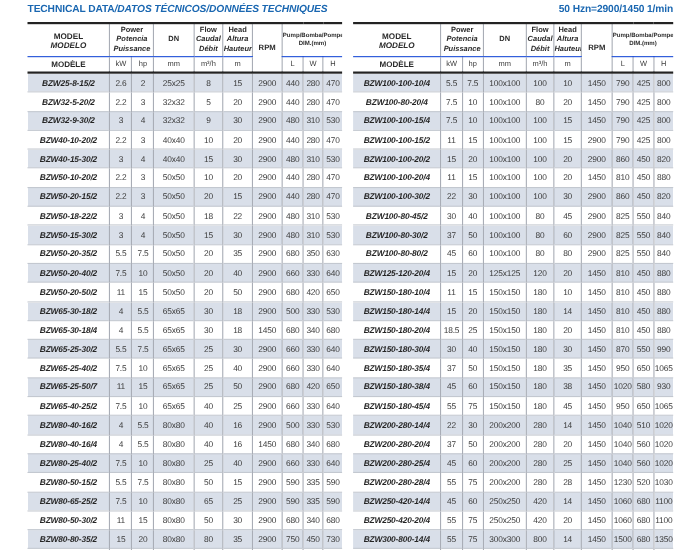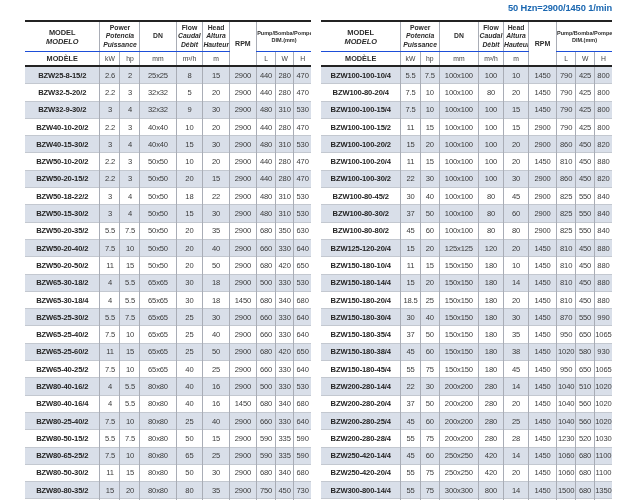--- a/index.html
+++ b/index.html
@@ -35,35 +35,36 @@
   .hstack .en{font-weight:bold;}
   .hstack .it{font-weight:bold;font-style:italic;}
   .model-h{font-size:7.4px;line-height:9px;font-weight:bold;}
   .model-h .it{font-style:italic;}
   .dim-h{font-size:5.5px;line-height:7px;font-weight:bold;}
 
   .dtable tbody td{height:16.3px;font-size:7.6px;color:#3a3a3a;
                    border-top:1px solid #c3c8d0;letter-spacing:-0.15px;}
   .dtable tbody{border-bottom:1px solid #62666e;}
   .dtable tbody tr:nth-child(odd){background:#d9dfe9;}
-  .dtable tbody td.model{font-weight:bold;color:#252525;}
+  .dtable tbody td.model{font-weight:bold;color:#252525;font-style:italic;}
 
   
   col.c-model{width:26.2%;} col.c-kw{width:7%;} col.c-hp{width:7%;}
   col.c-dn{width:12.6%;} col.c-flow{width:9.4%;} col.c-head{width:9.2%;}
   col.c-rpm{width:9.6%;} col.c-l{width:6.6%;} col.c-w{width:6.4%;} col.c-h{width:6%;}
   .tbl-right col.c-model{width:27.4%;} .tbl-right col.c-kw{width:6.6%;}
   .tbl-right col.c-hp{width:6.6%;} .tbl-right col.c-dn{width:13.4%;}
   .tbl-right col.c-flow{width:8.6%;} .tbl-right col.c-head{width:8.6%;}
 </style>
 </head>
 <body>
 
 <div id="page">
 
+  <div class="page-title"><span>TECHNICAL DATA</span><span class="it">/DATOS TÉCNICOS/DONNÉES TECHNIQUES</span></div>
 
   <div class="freq-line"><span class="hz">50 Hz</span><span>n=2900/1450 1/min</span></div>
 
   <div class="tbl-wrap tbl-left">
     <table class="dtable">
       <colgroup>
         <col class="c-model">
           <col class="c-kw">
           <col class="c-hp">
           <col class="c-dn">
@@ -315,21 +316,21 @@
             <td>10</td>
             <td>65x65</td>
             <td>25</td>
             <td>40</td>
             <td>2900</td>
             <td>660</td>
             <td>330</td>
             <td>640</td>
           </tr>
           <tr>
-            <td class="model">BZW65-25-60/2</td>
+            <td class="model">BZW65-25-50/7</td>
             <td>11</td>
             <td>15</td>
             <td>65x65</td>
             <td>25</td>
             <td>50</td>
             <td>2900</td>
             <td>680</td>
             <td>420</td>
             <td>650</td>
           </tr>

